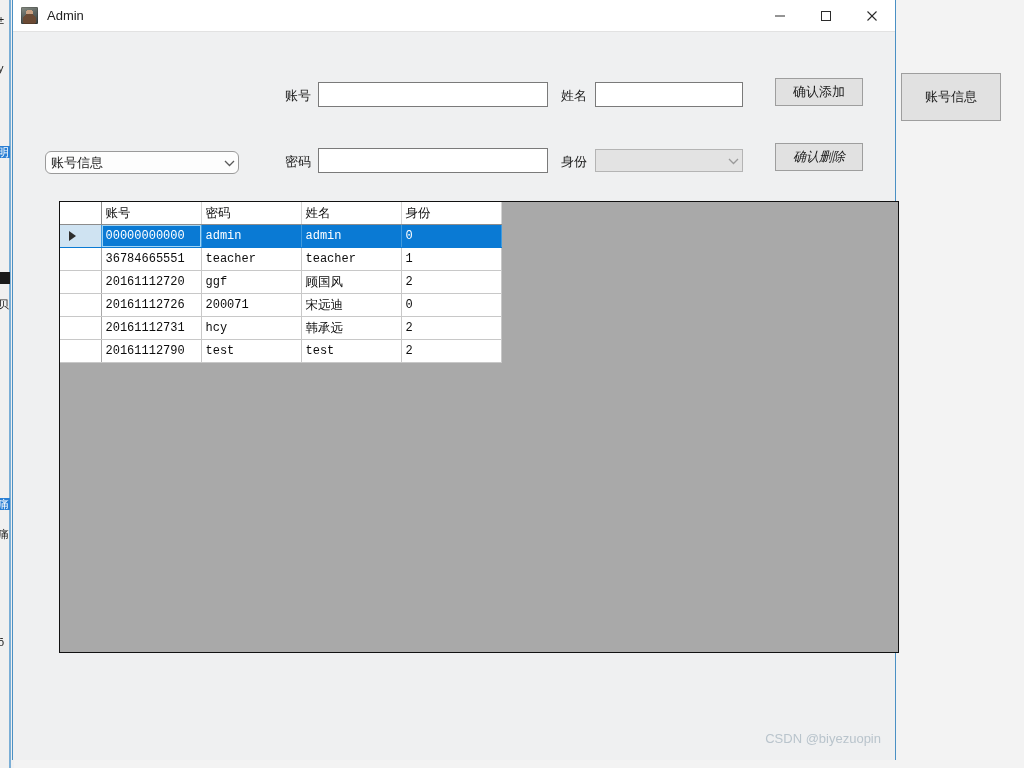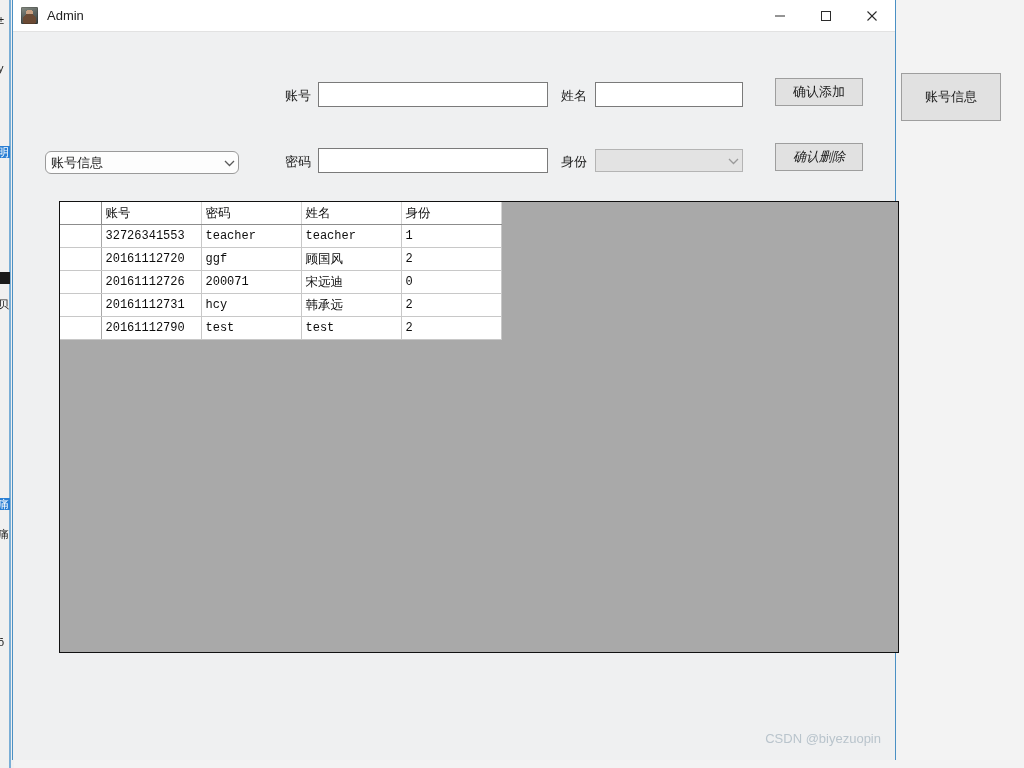--- a/index.html
+++ b/index.html
@@ -337,23 +337,32 @@
           <thead>
             <tr>
               <th class="rowhdr"></th>
               <th>账号</th>
               <th>密码</th>
               <th>姓名</th>
               <th>身份</th>
             </tr>
           </thead>
           <tbody>
+            <tr class="selected">
+              <td class="rowhdr">
+                  <span class="rowarrow"></span>
+                </td>
+              <td class="focus">00000000000</td>
+              <td>admin</td>
+              <td>admin</td>
+              <td>0</td>
+            </tr>
             <tr>
               <td class="rowhdr"></td>
-              <td>32726341553</td>
+              <td>36784665551</td>
               <td>teacher</td>
               <td>teacher</td>
               <td>1</td>
             </tr>
             <tr>
               <td class="rowhdr"></td>
               <td>20161112720</td>
               <td>ggf</td>
               <td class="cjk">顾国风</td>
               <td>2</td>

